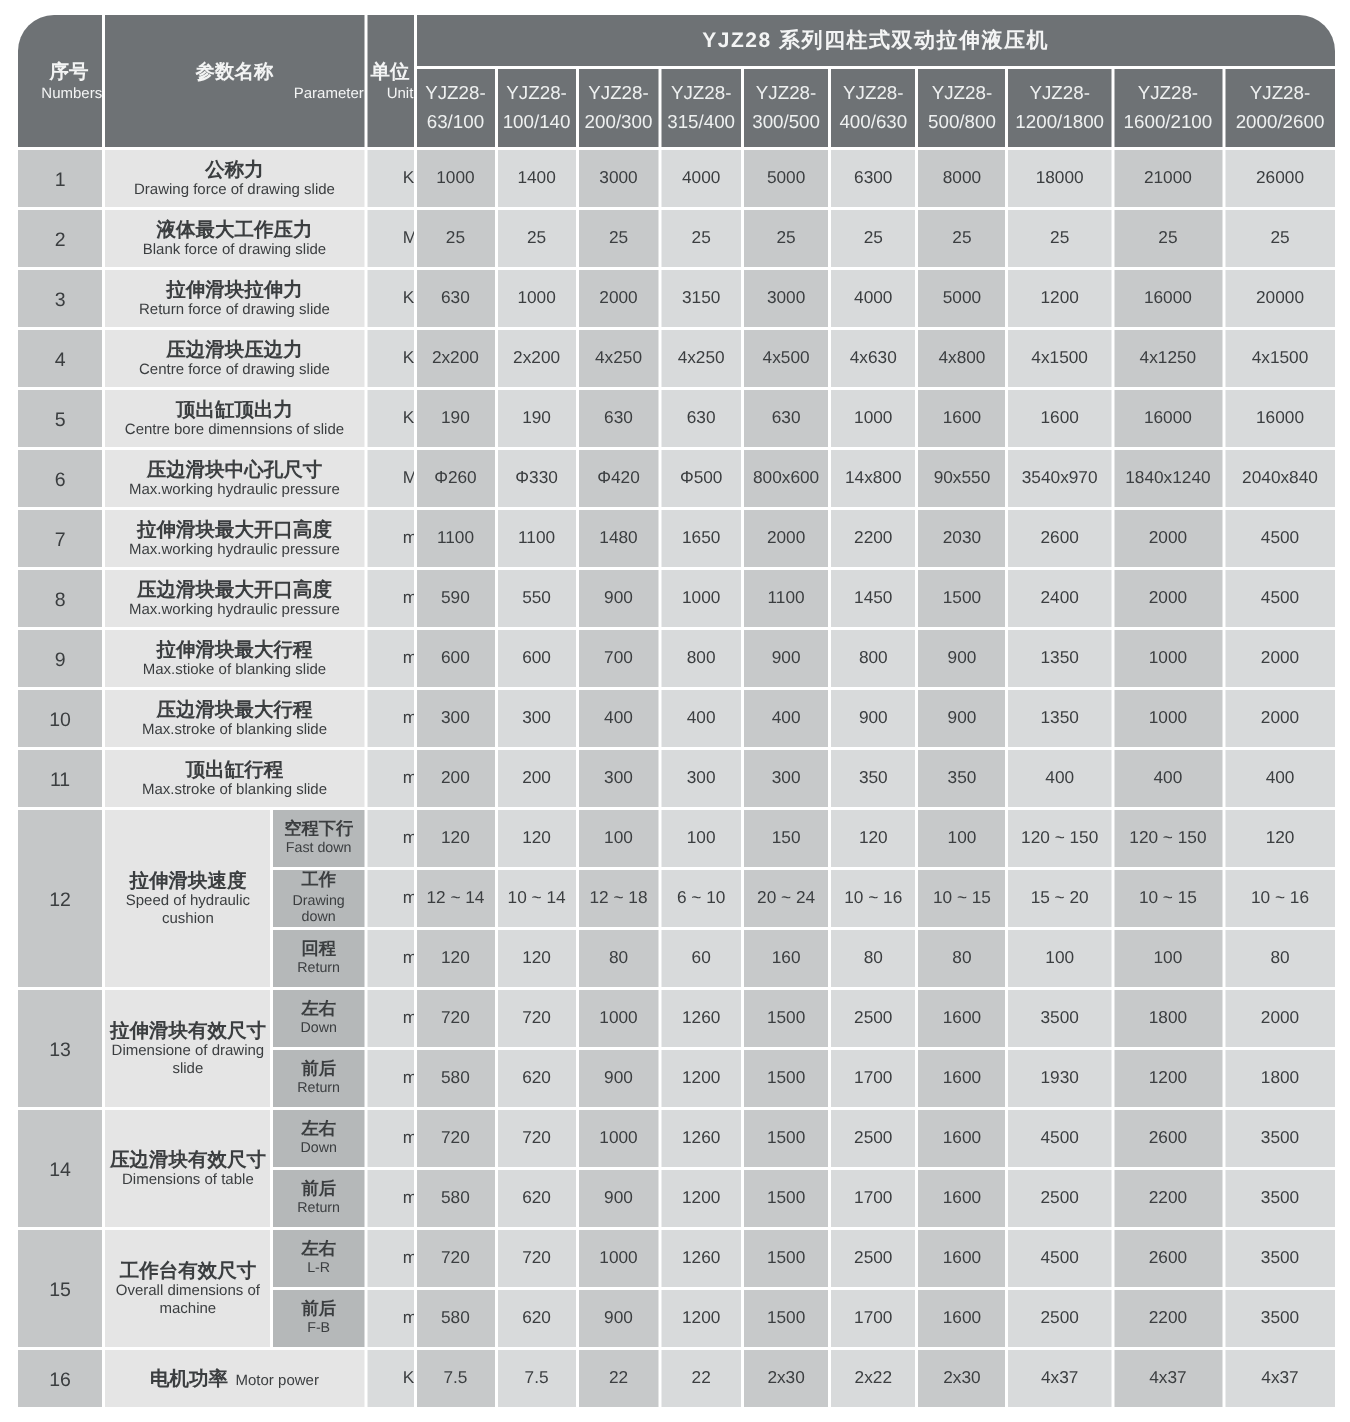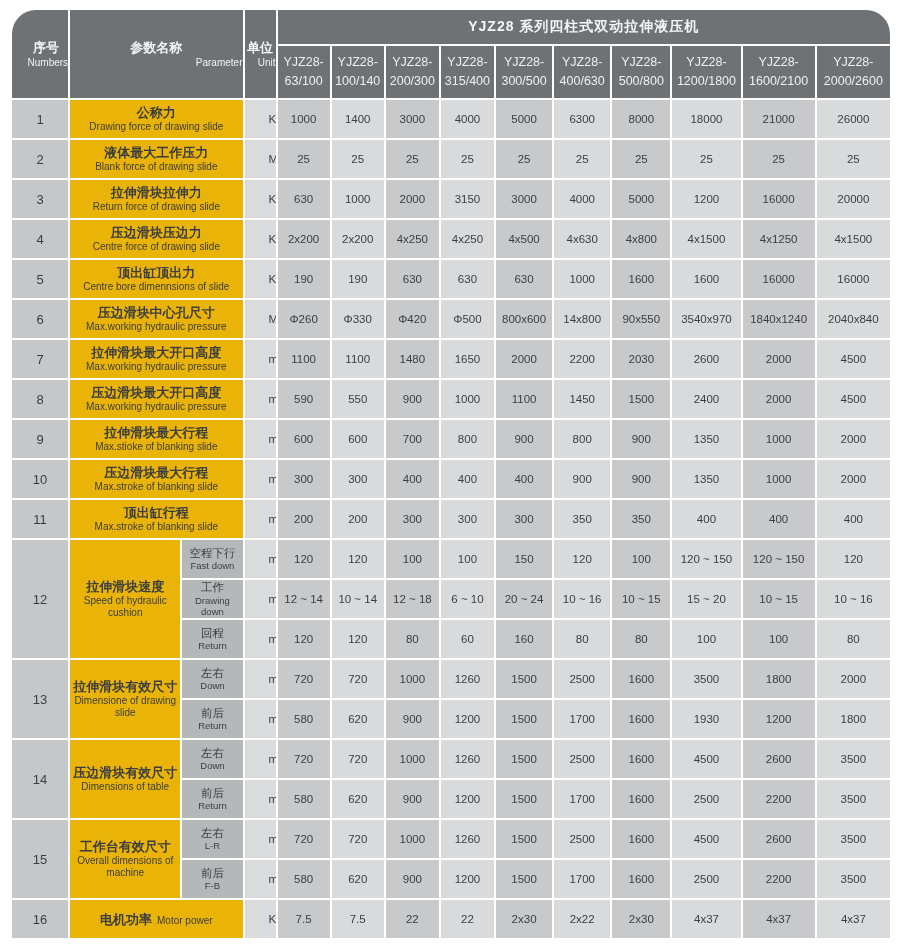--- a/index.html
+++ b/index.html
@@ -11,26 +11,26 @@
   .hdr{background:#6e7275;color:#f3f4f4;}
   th.title-cell{font-size:14px;font-weight:bold;letter-spacing:1px;height:34px;}
   .h-zh{font-size:13px;font-weight:bold;line-height:1.35;}
   .h-en{font-size:10px;font-weight:normal;line-height:1.3;text-align:right;}
   .model-cell{background:#6e7275;color:#eef0f0;font-weight:normal;height:52px;}
   .model-cell div{font-size:12.5px;line-height:1.5;}
   .corner-tl{border-top-left-radius:24px;padding-left:12px;}
   .corner-tr{border-top-right-radius:24px;}
   
   td.num{background:#c5c7c8;font-size:13px;color:#3b3e40;}
-  td.param{background:#eab308;color:#3b3e40;}
+  td.param{background:#e5e5e5;color:#3b3e40;}
   .p-zh{font-size:13px;font-weight:bold;line-height:1.25;}
   .p-en{font-size:10px;font-weight:normal;line-height:1.2;}
   span.p-zh{margin-right:5px;}
   td.sub{background:#b5b8b9;color:#3b3e40;}
-  .s-zh{font-size:11.5px;font-weight:normal;line-height:1.25;}
+  .s-zh{font-size:11.5px;font-weight:bold;line-height:1.25;}
   .s-en{font-size:9.5px;line-height:1.2;}
   td.unit{background:#d9dbdc;font-size:11.5px;color:#3b3e40;padding-left:24px;}
   td.val{font-size:11.5px;color:#3b3e40;height:36px;}
   td.val.dark{background:#c7c9ca;}
   td.val.light{background:#d8dadb;}
   tbody tr{height:38px;}
   
   .footer{margin-top:7px;color:#1c1e1f;}
   .footer .f-zh{font-size:12.5px;font-weight:bold;line-height:1.5;}
 </style>

